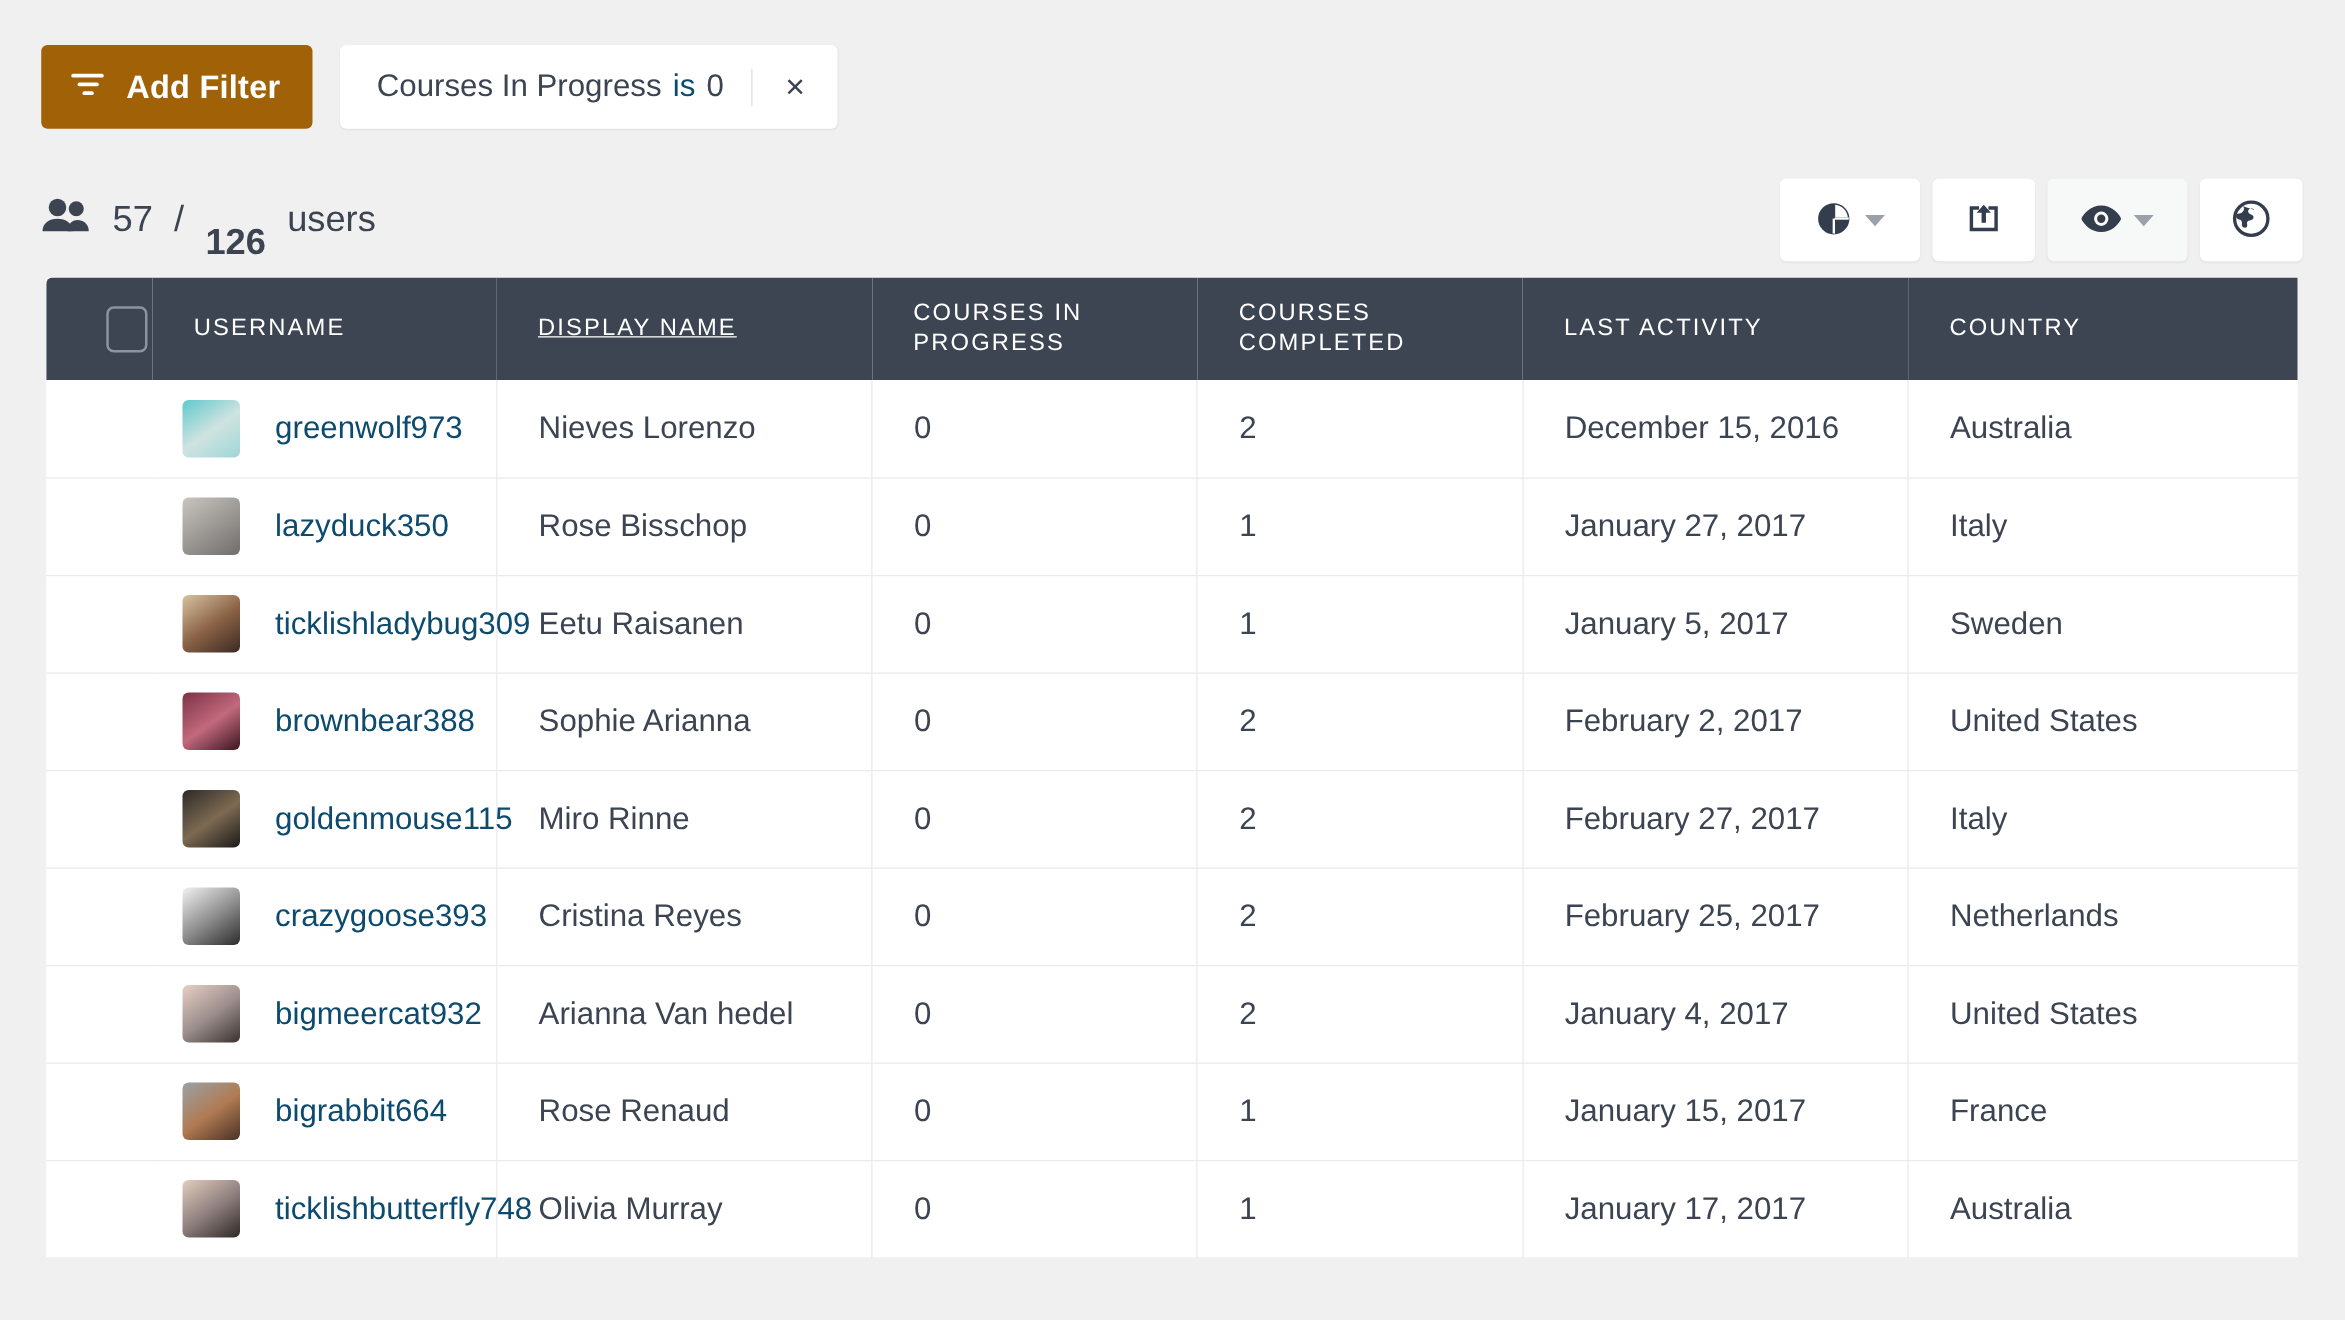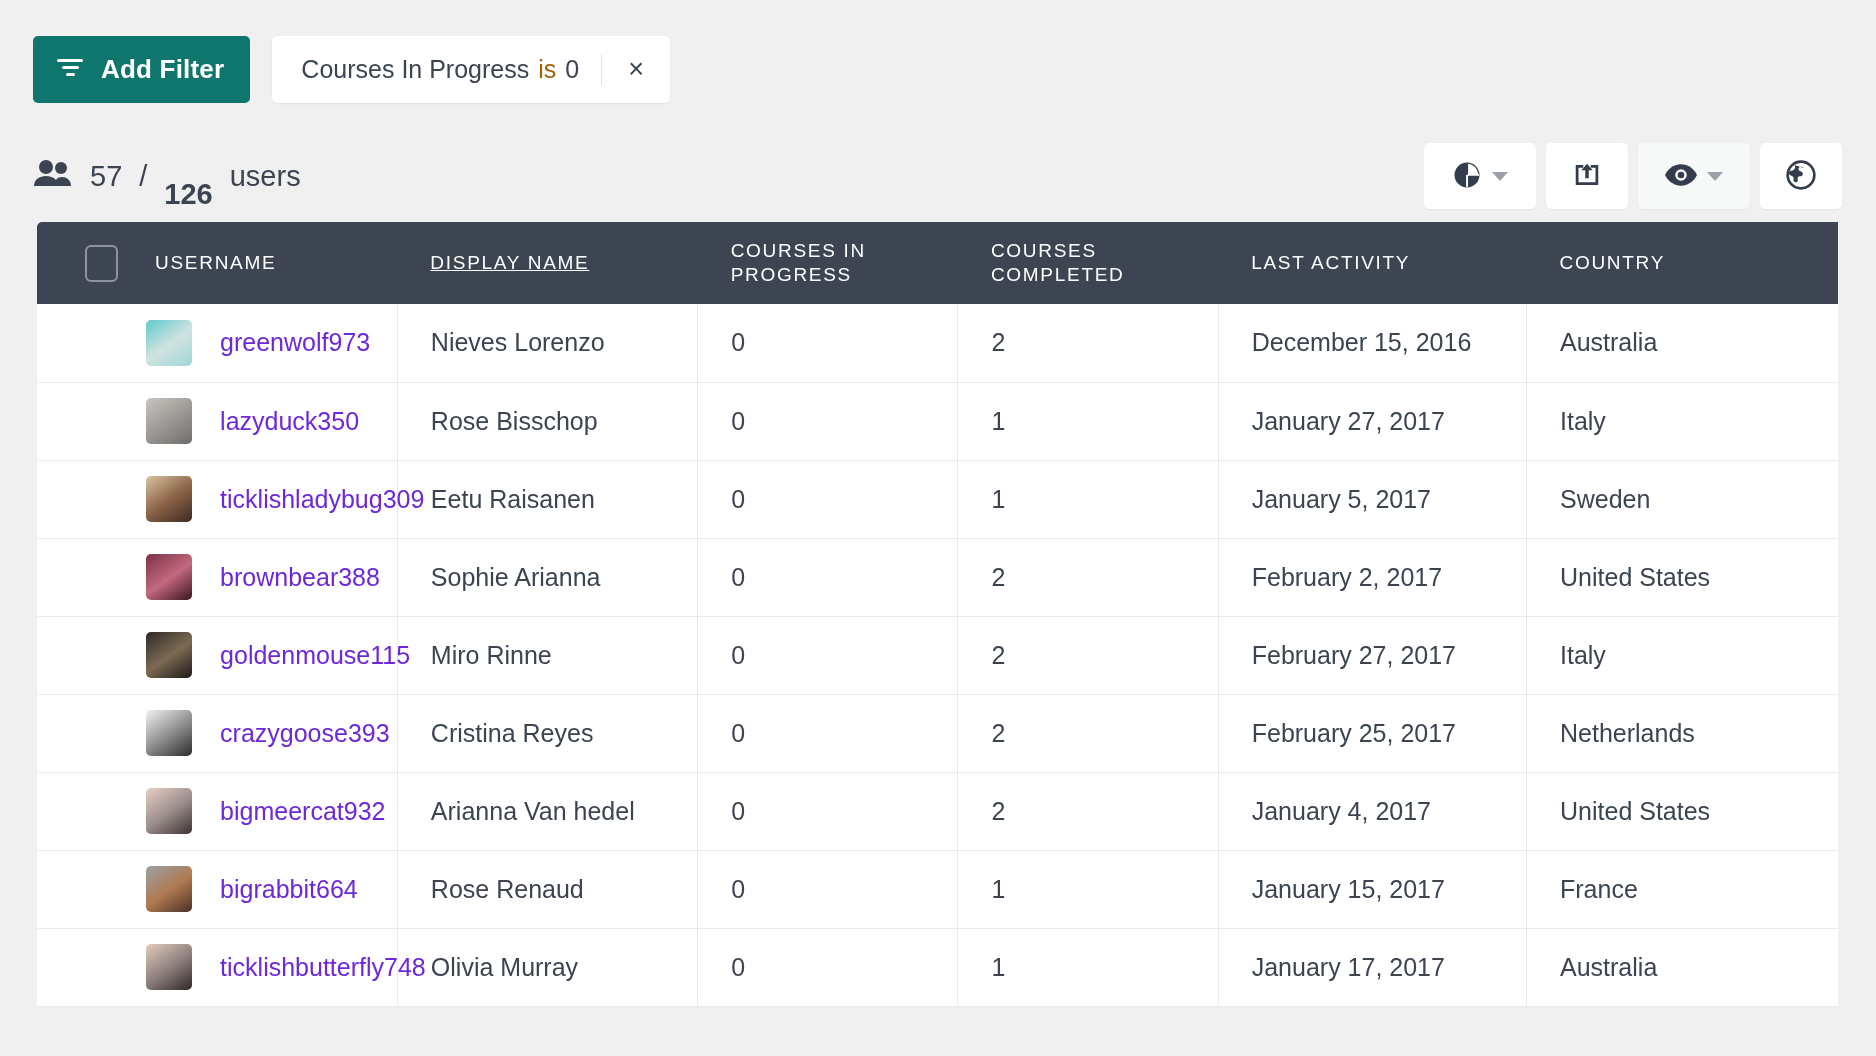--- a/index.html
+++ b/index.html
@@ -17,21 +17,21 @@
   .filter-bar {
     display: flex;
     align-items: flex-start;
     gap: 22px;
     padding: 36px 0 0 33px;
   }
   .add-filter-btn {
     display: flex;
     align-items: center;
     gap: 18px;
-    background: #0f766e;
+    background: #a16207;
     color: #ffffff;
     border: none;
     border-radius: 5px;
     height: 67px;
     padding: 0 26px 0 24px;
     font-size: 26px;
     font-weight: bold;
     font-family: "Liberation Sans", sans-serif;
     cursor: pointer;
     letter-spacing: 0.2px;
@@ -54,21 +54,21 @@
     background: #ffffff;
     border-radius: 5px;
     height: 67px;
     padding: 0 20px 0 29px;
     box-shadow: 0 1px 2px rgba(0,0,0,0.07);
     font-size: 25px;
     color: #3c4452;
     white-space: nowrap;
   }
   .chip-field { color: #3c4452; }
-  .chip-op { color: #a16207; margin-left: 9px; }
+  .chip-op { color: #0c4a6e; margin-left: 9px; }
   .chip-val { color: #3c4452; margin-left: 9px; }
   .chip-sep {
     width: 1px;
     height: 30px;
     background: #dcdfe3;
     margin: 0 20px 0 22px;
   }
   .chip-close {
     font-size: 27px;
     color: #3c4452;
@@ -190,21 +190,21 @@
   .user-cell { display: flex; align-items: center; }
   .avatar {
     width: 46px;
     height: 46px;
     border-radius: 5px;
     flex: 0 0 46px;
     margin-left: 24px;
     margin-right: 28px;
     background-size: cover;
   }
-  .uname { font-size: 25px; color: #6d28d9; }
+  .uname { font-size: 25px; color: #0c4a6e; }
 </style>
 </head>
 <body>
 
 <div class="page">
 
   <div class="filter-bar">
     <button class="add-filter-btn">
       <span class="filter-icon">
         <span></span>

